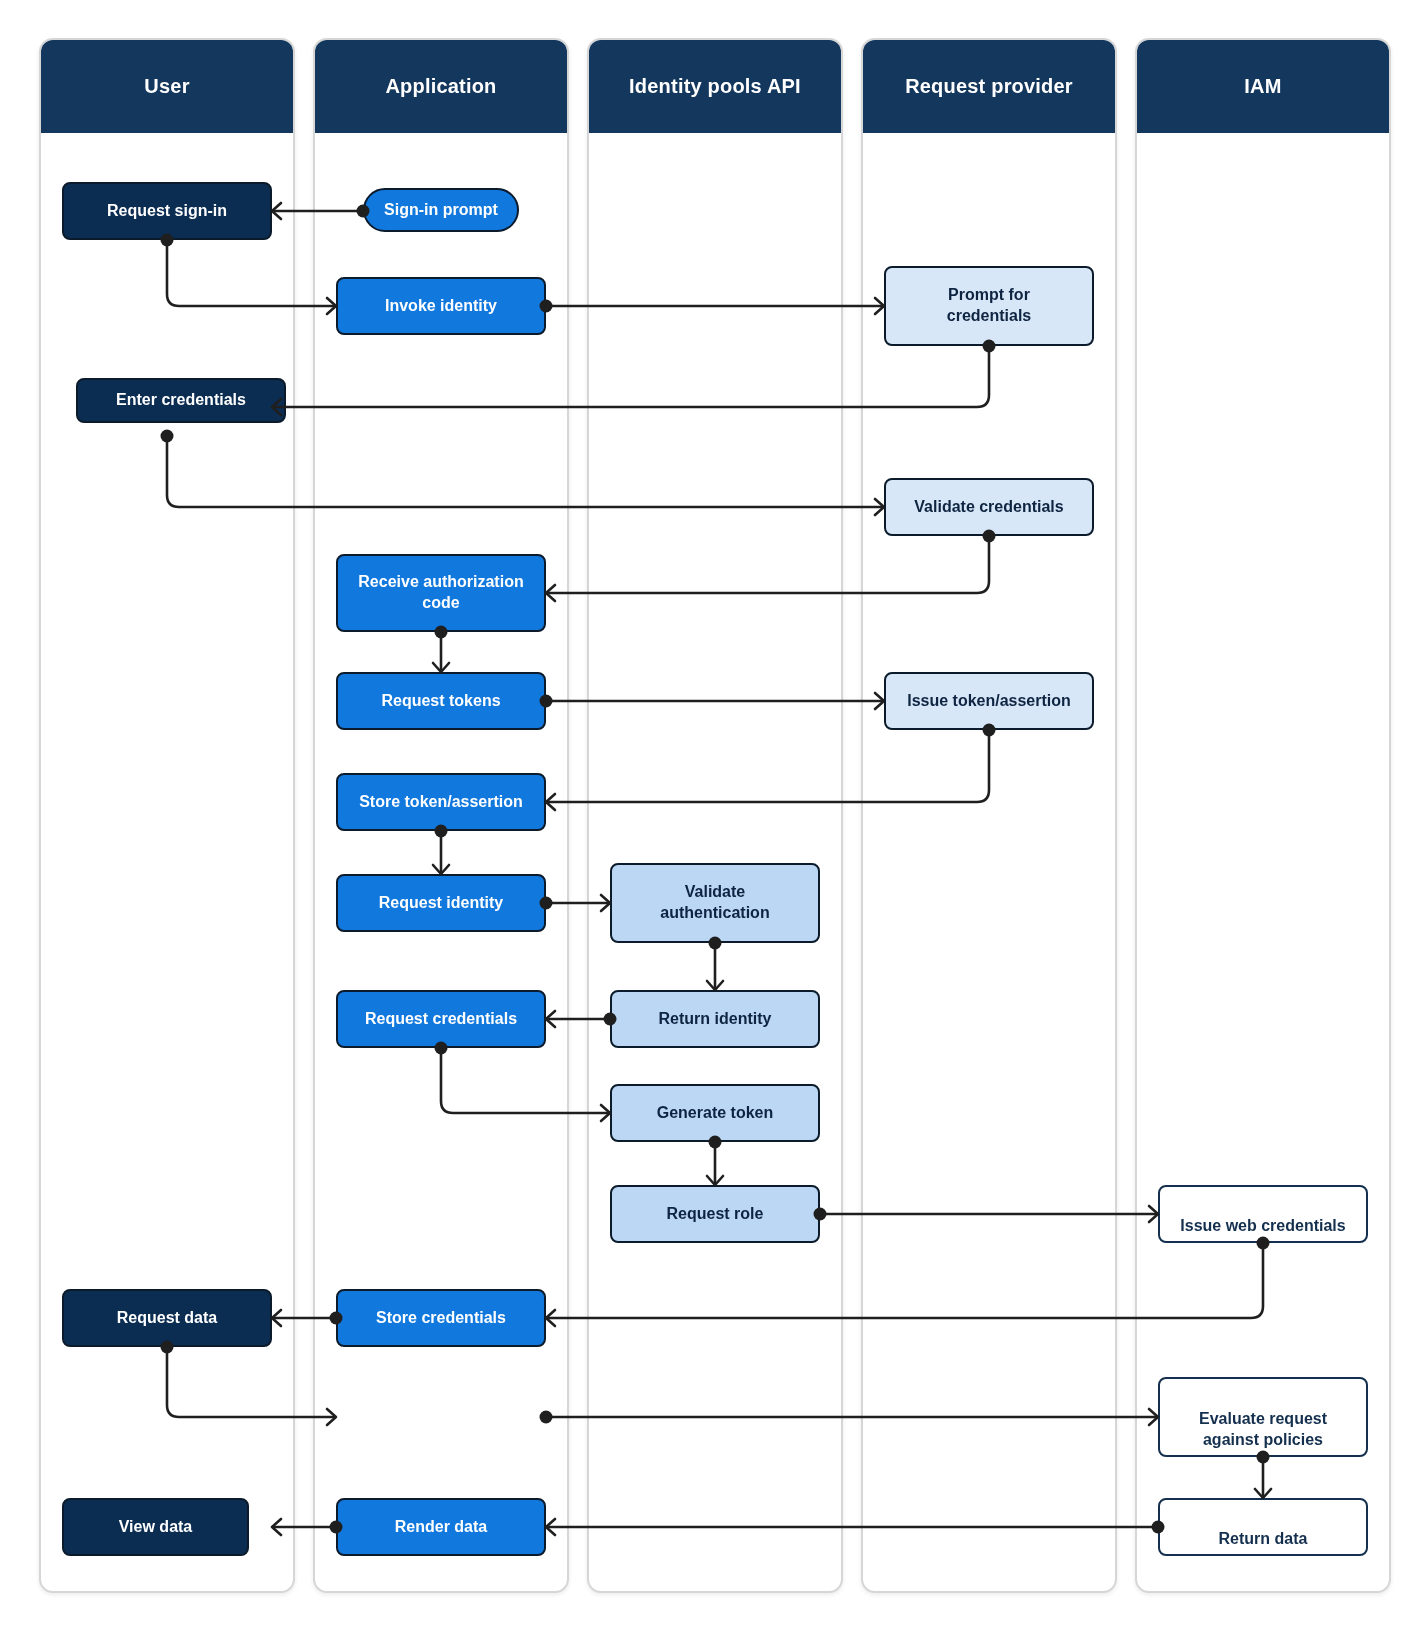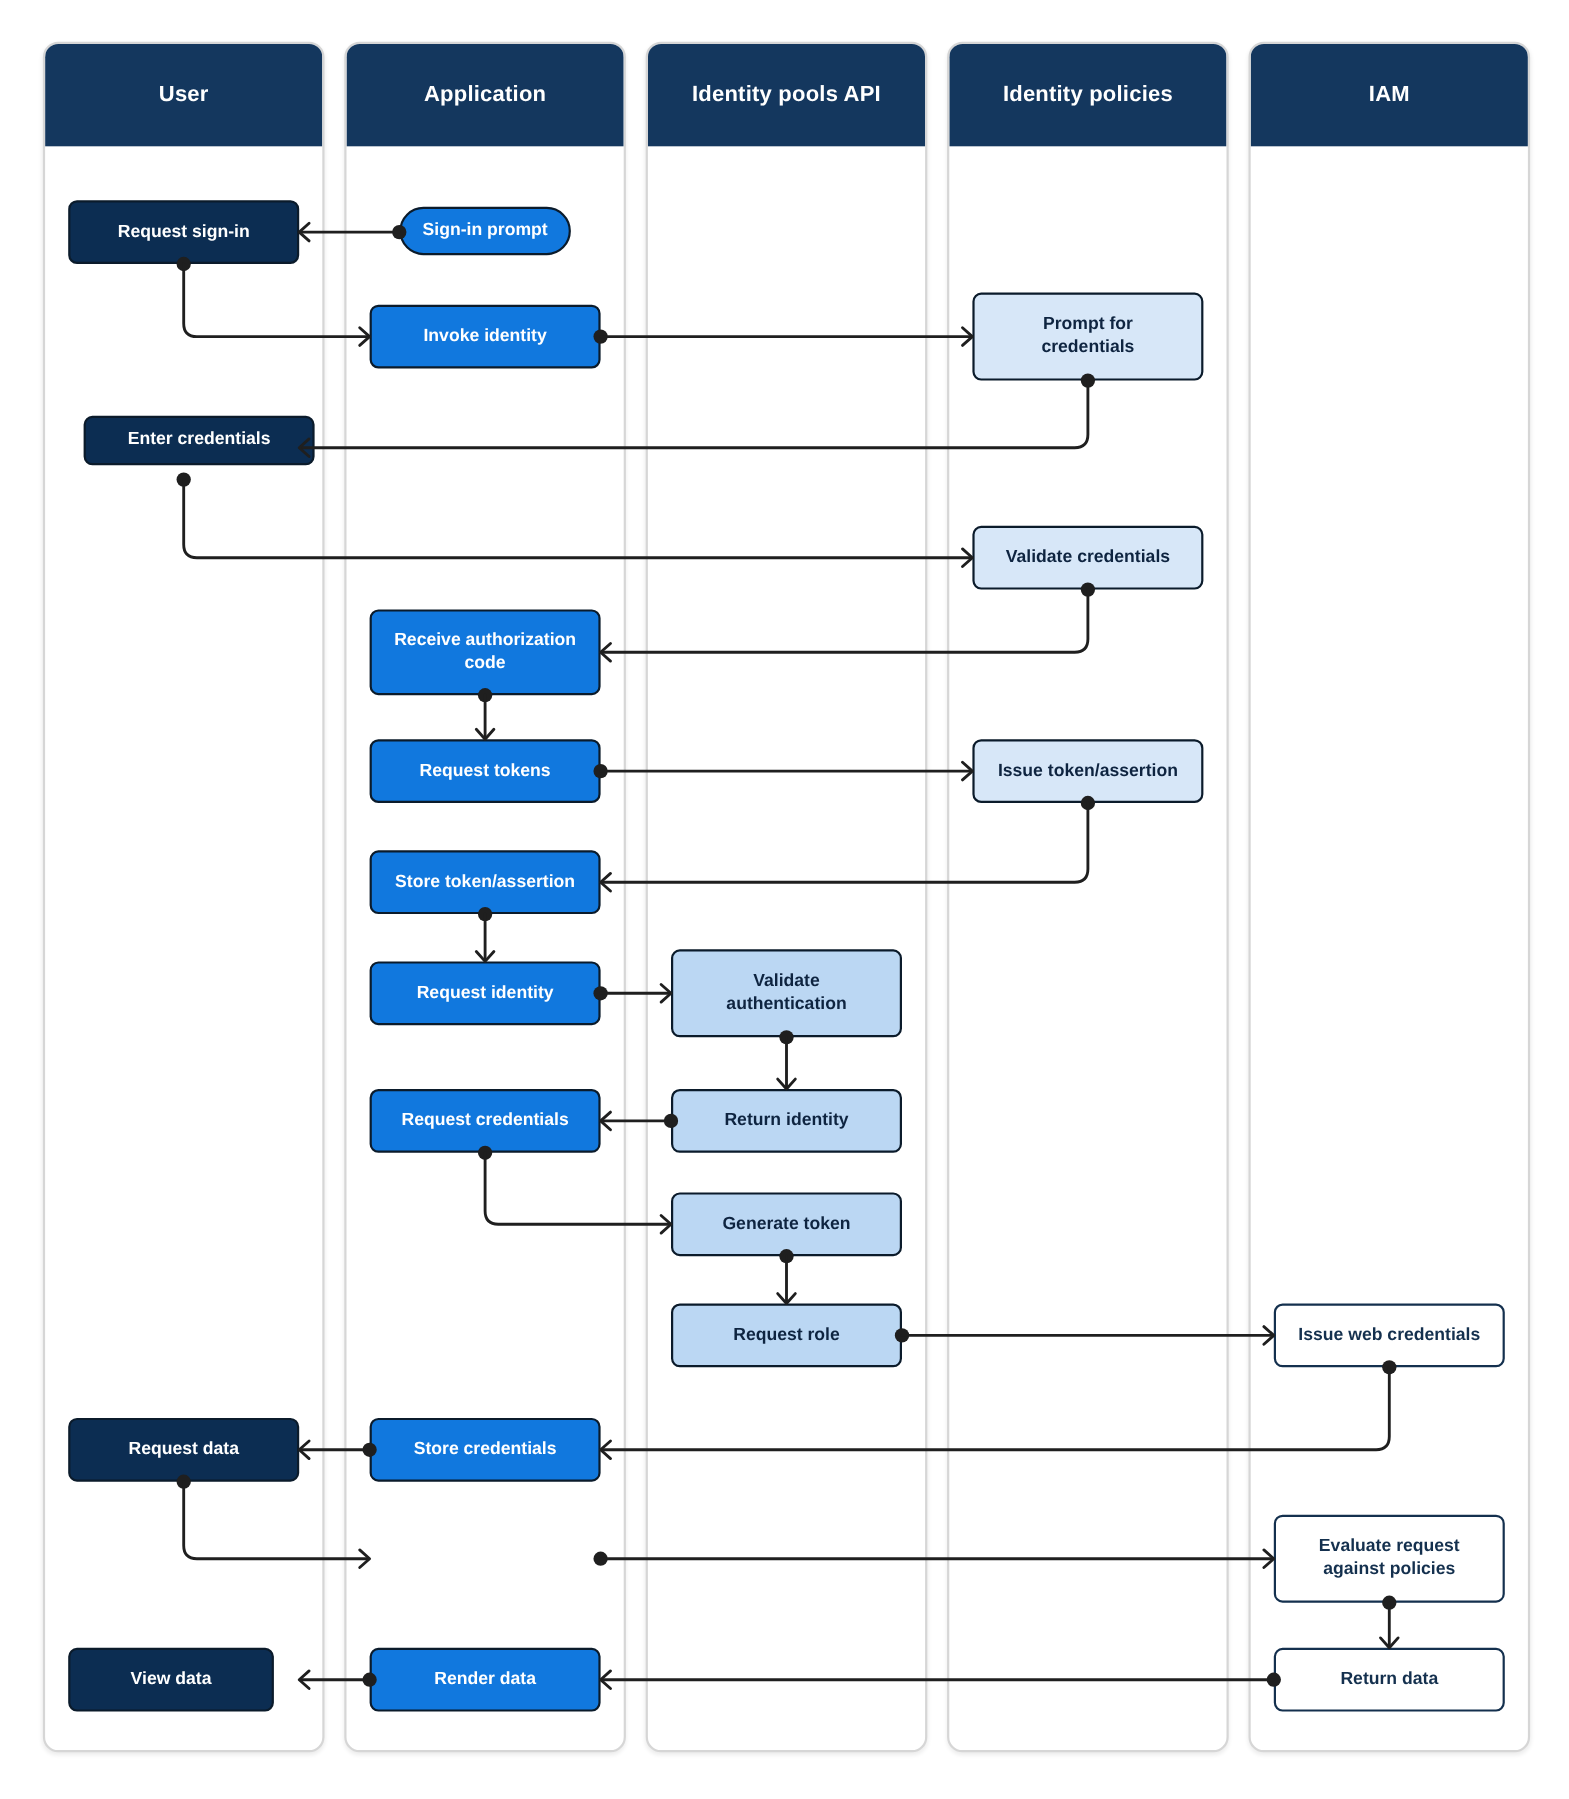--- a/index.html
+++ b/index.html
@@ -29,21 +29,21 @@
   .node{
     position:absolute; display:flex; align-items:center; justify-content:center;
     text-align:center; font-weight:bold; font-size:16px; line-height:1.3;
     border-radius:8px; box-sizing:border-box; padding:4px 10px; z-index:2;
   }
   .node span{white-space:pre-line;}
   .node.navy{background:var(--user-box); color:#fff; border:2px solid var(--box-border);}
   .node.blue{background:var(--app-blue); color:#fff; border:2px solid var(--box-border);}
   .node.light{background:var(--pools-light-blue); color:var(--light-text); border:2px solid var(--box-border);}
   .node.lighter{background:var(--provider-light-blue); color:var(--light-text); border:2px solid var(--box-border);}
-  .node.white{background:var(--iam-box-bg); color:var(--iam-border); border:2.5px solid var(--iam-border);}
+  .node.white{background:var(--iam-box-bg); color:var(--iam-border); border:2.5px solid var(--iam-border);align-items:flex-end;}
   .node.pill{border-radius:24px; border-width:2.5px;}
   #edges{position:absolute; left:0; top:0; z-index:3; pointer-events:none;}
   #edges path, #edges polyline{fill:none; stroke:var(--arrow); stroke-width:2.6px; stroke-linecap:round; stroke-linejoin:round;}
   #edges circle{fill:var(--arrow); stroke:none;}
 </style>
 </head>
 <body>
 
 <div id="canvas">
 
@@ -57,21 +57,21 @@
         <span>Application</span>
       </div>
   </div>
   <div class="lane" style="left:587px">
     <div class="lane-header">
         <span>Identity pools API</span>
       </div>
   </div>
   <div class="lane" style="left:861px">
     <div class="lane-header">
-        <span>Identity policies</span>
+        <span>Request provider</span>
       </div>
   </div>
   <div class="lane" style="left:1135px">
     <div class="lane-header">
         <span>IAM</span>
       </div>
   </div>
 
   <div class="node navy" style="left:62px;top:182px;width:210px;height:58px">
       <span>Request sign-in</span>

